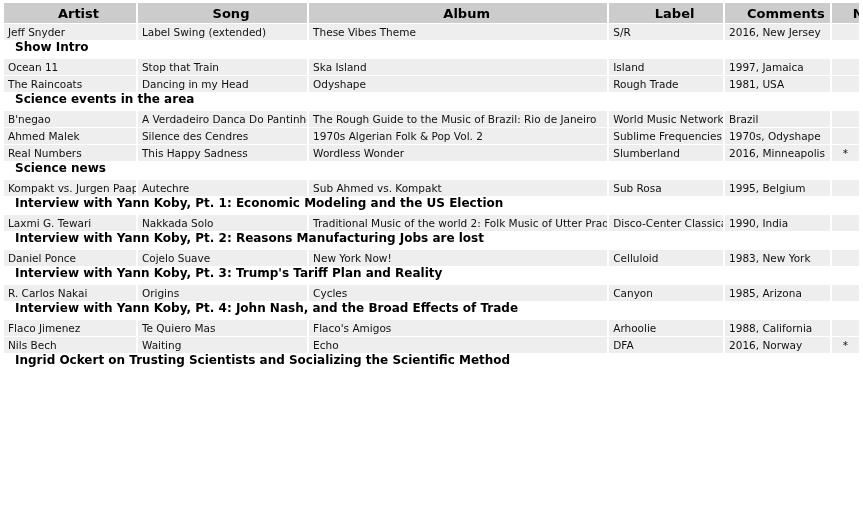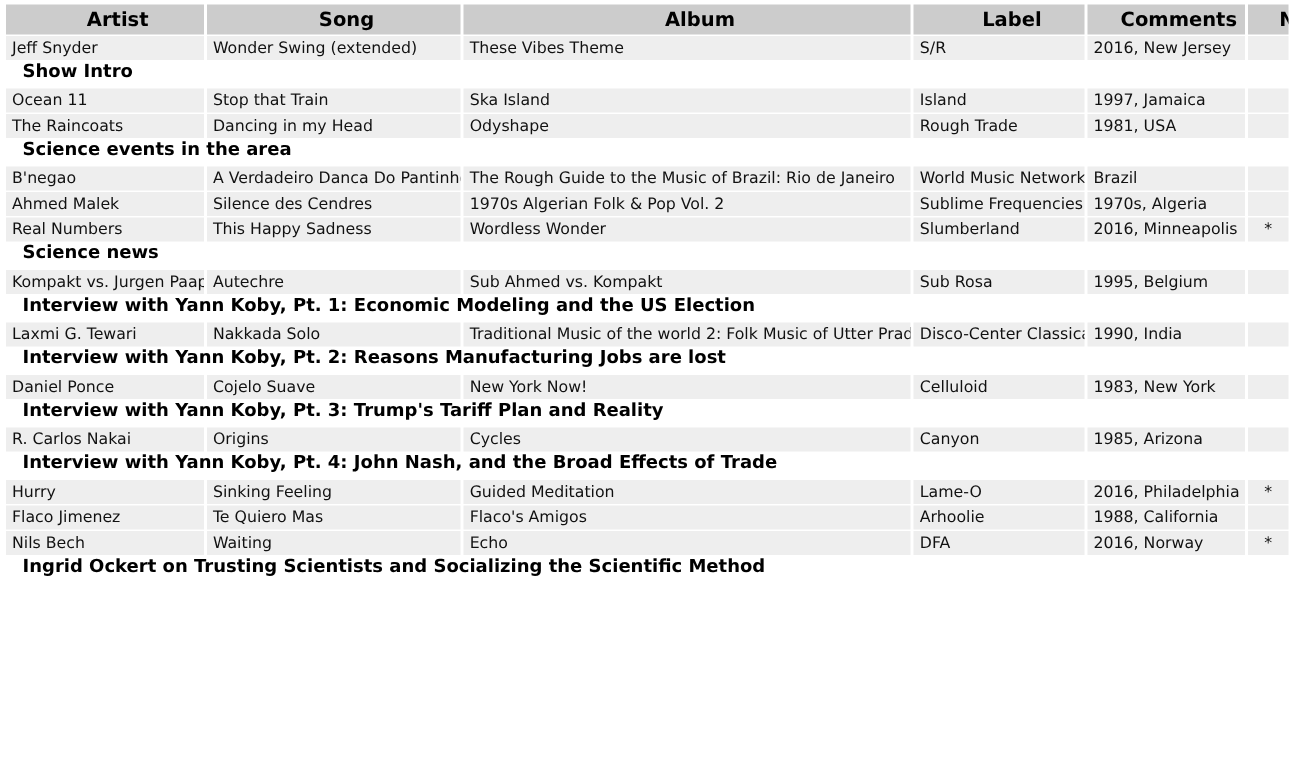--- a/index.html
+++ b/index.html
@@ -82,21 +82,21 @@
         <th class="col-header">Song</th>
         <th class="col-header">Album</th>
         <th class="col-header">Label</th>
         <th class="col-header">Comments</th>
         <th class="col-header">New</th>
       </tr>
     </thead>
     <tbody>
         <tr>
           <td class="cell artist">Jeff Snyder</td>
-          <td class="cell song">Wonder Swing (extended)</td>
+          <td class="cell song">Label Swing (extended)</td>
           <td class="cell album">These Vibes Theme</td>
           <td class="cell label">S/R</td>
           <td class="cell comments">2016, New Jersey</td>
           <td class="cell new"></td>
         </tr>
         <tr>
           <td colspan="6" class="section-title">Show Intro</td>
         </tr>
         <tr>
           <td class="cell artist">Ocean 11</td>
@@ -123,21 +123,21 @@
           <td class="cell album">The Rough Guide to the Music of Brazil: Rio de Janeiro</td>
           <td class="cell label">World Music Network</td>
           <td class="cell comments">Brazil</td>
           <td class="cell new"></td>
         </tr>
         <tr>
           <td class="cell artist">Ahmed Malek</td>
           <td class="cell song">Silence des Cendres</td>
           <td class="cell album">1970s Algerian Folk &amp; Pop Vol. 2</td>
           <td class="cell label">Sublime Frequencies</td>
-          <td class="cell comments">1970s, Algeria</td>
+          <td class="cell comments">1970s, Odyshape</td>
           <td class="cell new"></td>
         </tr>
         <tr>
           <td class="cell artist">Real Numbers</td>
           <td class="cell song">This Happy Sadness</td>
           <td class="cell album">Wordless Wonder</td>
           <td class="cell label">Slumberland</td>
           <td class="cell comments">2016, Minneapolis</td>
           <td class="cell new">*</td>
         </tr>
@@ -182,28 +182,20 @@
           <td class="cell song">Origins</td>
           <td class="cell album">Cycles</td>
           <td class="cell label">Canyon</td>
           <td class="cell comments">1985, Arizona</td>
           <td class="cell new"></td>
         </tr>
         <tr>
           <td colspan="6" class="section-title">Interview with Yann Koby, Pt. 4: John Nash, and the Broad Effects of Trade</td>
         </tr>
         <tr>
-          <td class="cell artist">Hurry</td>
-          <td class="cell song">Sinking Feeling</td>
-          <td class="cell album">Guided Meditation</td>
-          <td class="cell label">Lame-O</td>
-          <td class="cell comments">2016, Philadelphia</td>
-          <td class="cell new">*</td>
-        </tr>
-        <tr>
           <td class="cell artist">Flaco Jimenez</td>
           <td class="cell song">Te Quiero Mas</td>
           <td class="cell album">Flaco's Amigos</td>
           <td class="cell label">Arhoolie</td>
           <td class="cell comments">1988, California</td>
           <td class="cell new"></td>
         </tr>
         <tr>
           <td class="cell artist">Nils Bech</td>
           <td class="cell song">Waiting</td>

